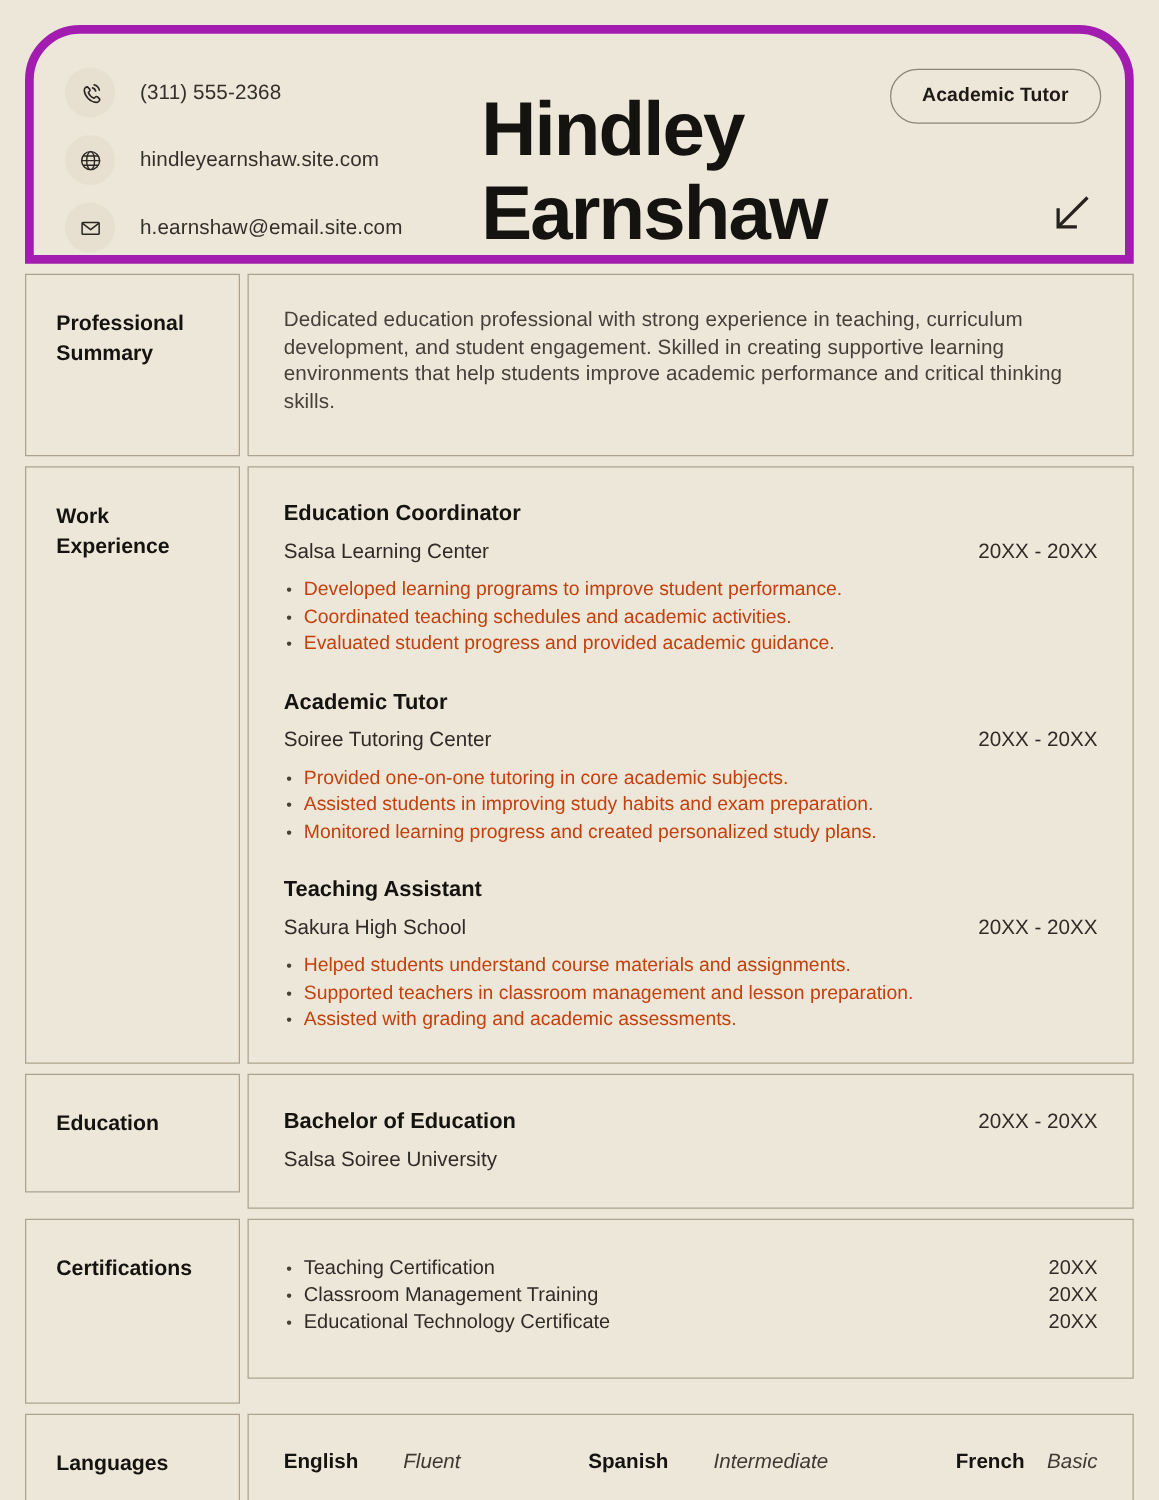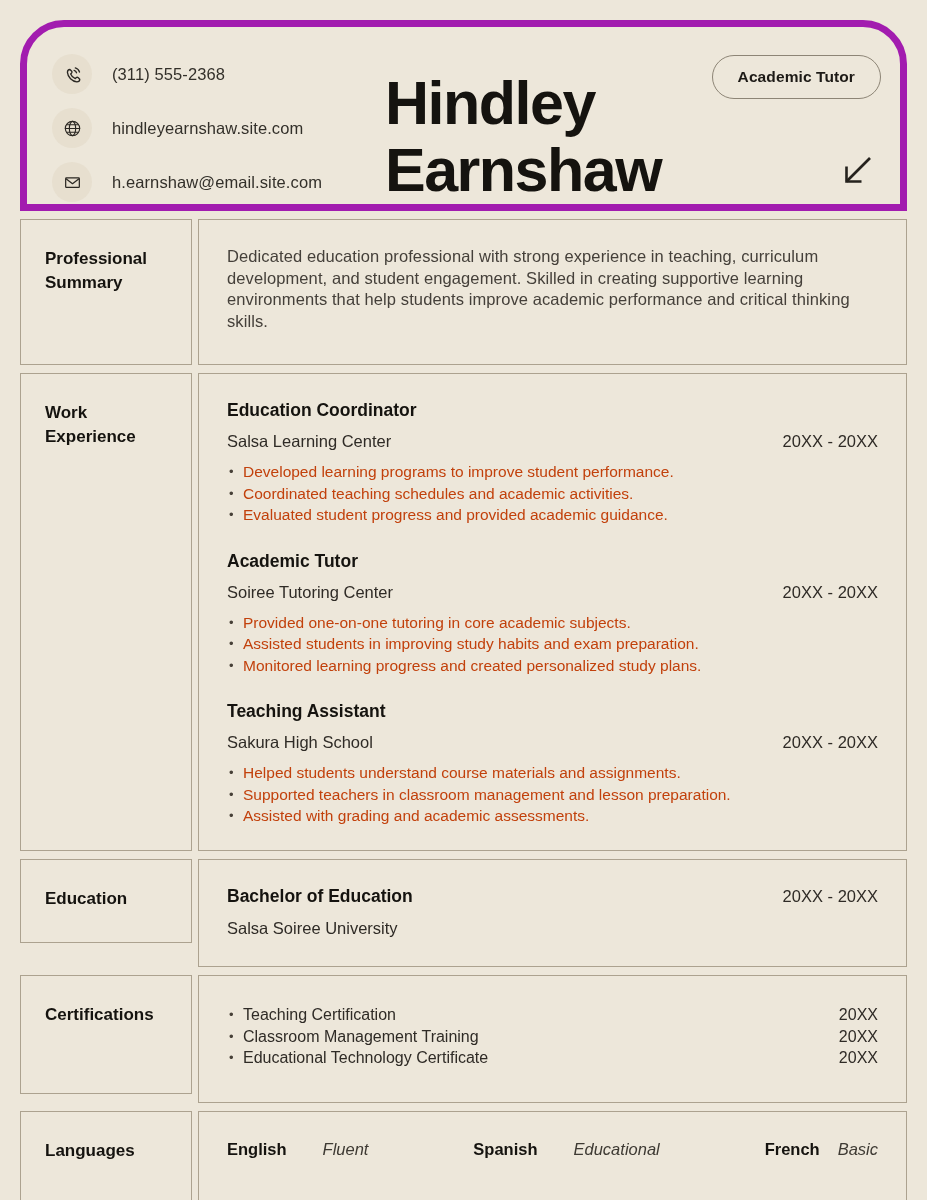--- a/index.html
+++ b/index.html
@@ -225,34 +225,34 @@
             <li>Helped students understand course materials and assignments.</li>
             <li>Supported teachers in classroom management and lesson preparation.</li>
             <li>Assisted with grading and academic assessments.</li>
           </ul>
         </div>
 
       </div>
     </div>
 
     <div class="row-edu">
-      <div class="cell label-cell" style="height:84px">
+      <div class="cell label-cell" style="height:95px">
         <div class="section-label">Education</div>
       </div>
       <div class="cell content-cell" style="height:108px">
         <div class="edu-toprow">
           <span class="edu-title" style="margin-bottom:0">Bachelor of Education</span>
           <span class="job-dates">20XX - 20XX</span>
         </div>
         <div class="edu-school">Salsa Soiree University</div>
       </div>
     </div>
 
     <div class="row-cert">
-      <div class="cell label-cell" style="height:119px">
+      <div class="cell label-cell" style="height:148px">
         <div class="section-label">Certifications</div>
       </div>
       <div class="cell content-cell" style="height:128px; padding-top:28px">
         <ul class="cert-list">
           <li>
             <span>Teaching Certification</span>
             <span class="cert-year">20XX</span>
           </li>
           <li>
             <span>Classroom Management Training</span>
@@ -271,21 +271,21 @@
         <div class="section-label">Languages</div>
       </div>
       <div class="cell content-cell" style="height:121px">
         <div class="lang-row">
           <span class="lang-pair">
             <span class="lang-name">English</span>
             <span class="lang-level">Fluent</span>
           </span>
           <span class="lang-pair">
             <span class="lang-name">Spanish</span>
-            <span class="lang-level">Educational</span>
+            <span class="lang-level">Intermediate</span>
           </span>
           <span class="lang-pair">
             <span class="lang-name">French</span>
             <span class="lang-level">Basic</span>
           </span>
         </div>
       </div>
     </div>
 
   </div>

